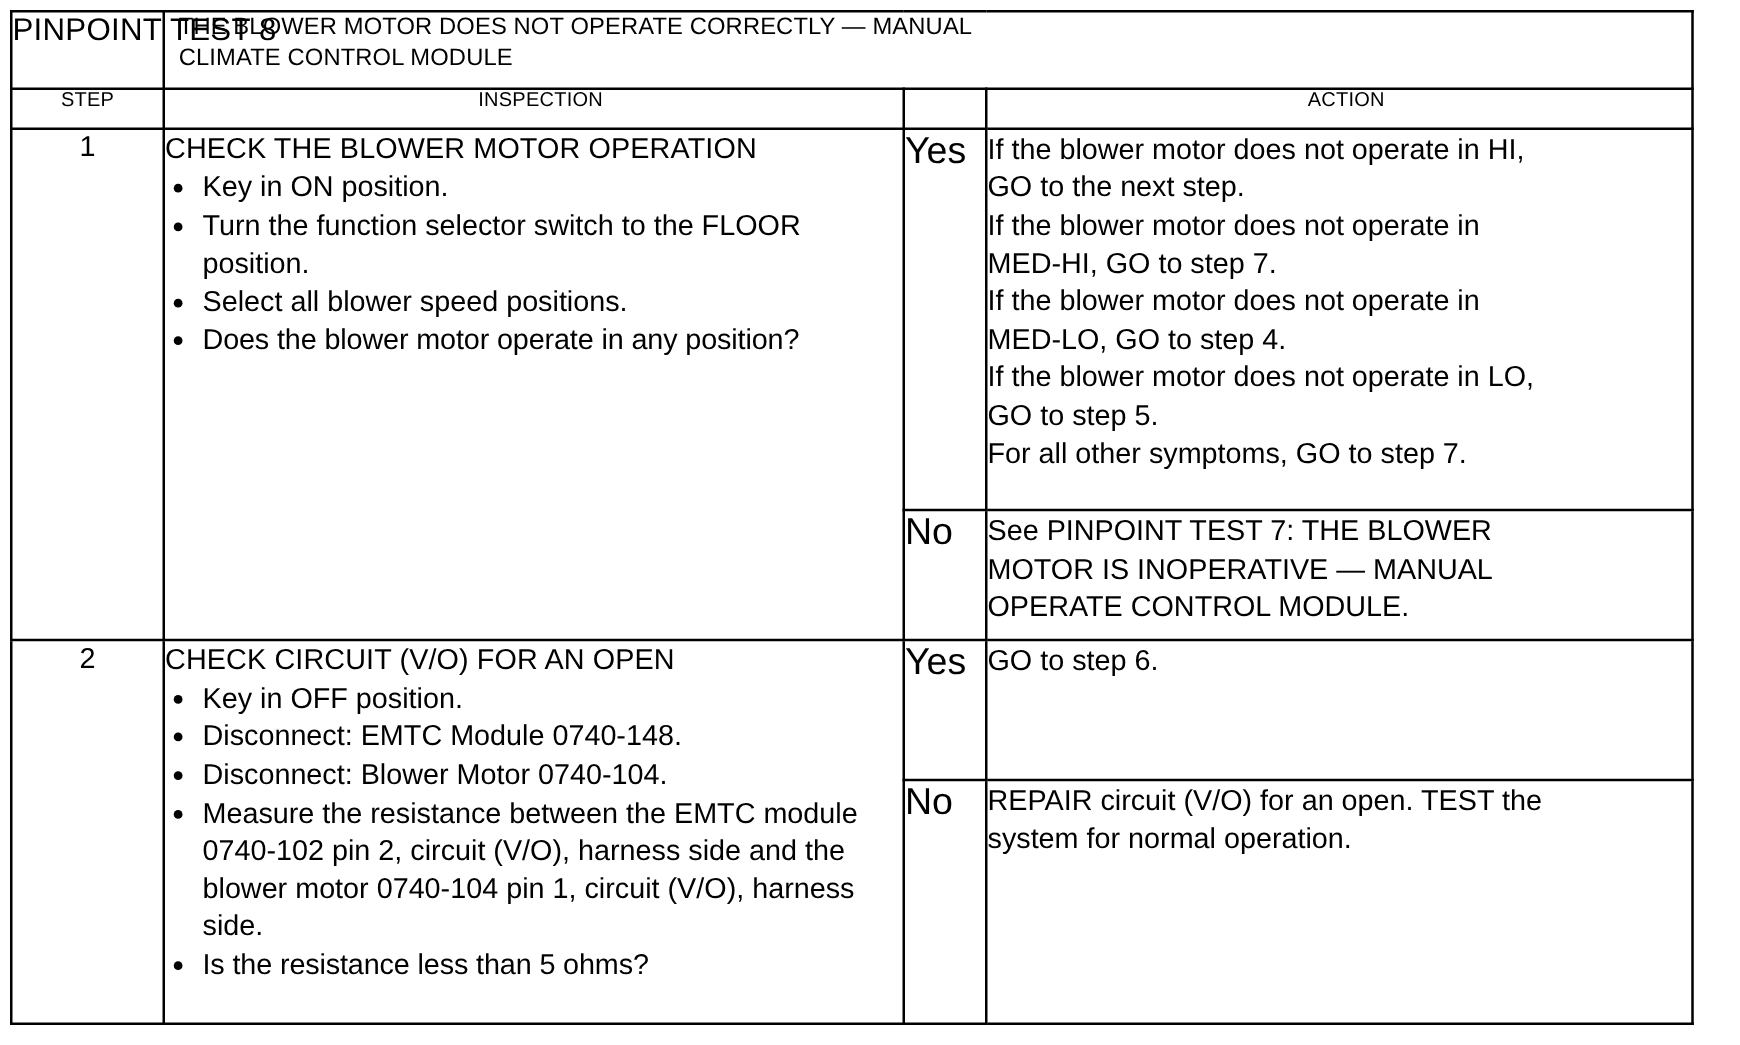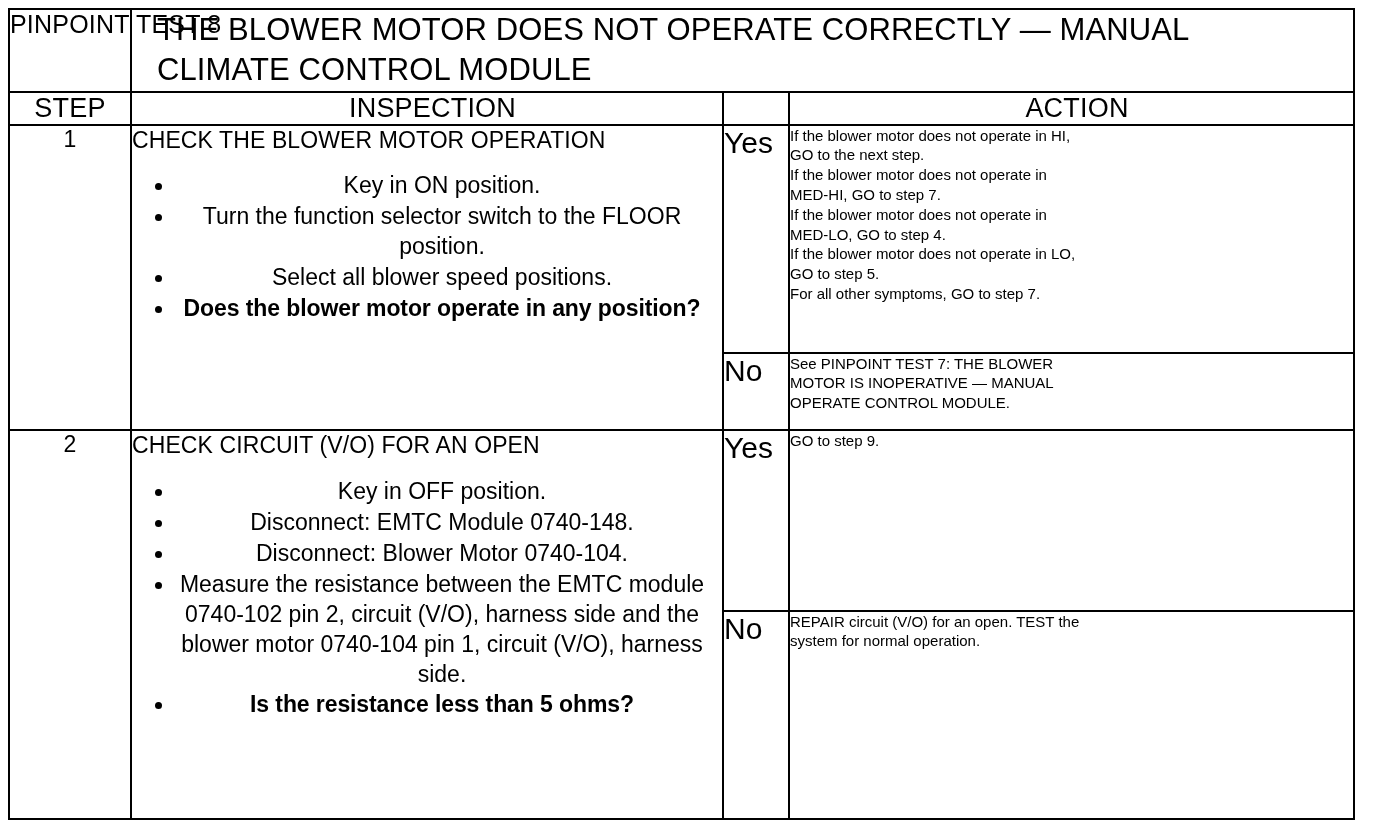--- a/index.html
+++ b/index.html
@@ -51,30 +51,30 @@
     padding: 7px 0 8px 0;
     height: 60px;
   }
   .hdr-test-id {
     font-size: 25px;
     text-align: center;
     letter-spacing: 0.2px;
     white-space: nowrap;
   }
   .hdr-title {
-    font-size: 31px;
+    font-size: 19px;
     line-height: 1.30;
-    padding-left: 25px;
+    padding-left: 11px;
     padding-right: 8px;
     letter-spacing: 0.1px;
   }
 
   
   .colhdr {
-    font-size: 27px;
+    font-size: 16px;
     padding: 4px 0 6px 0;
     height: 30px;
     letter-spacing: 0.2px;
   }
   .colhdr.center { text-align: center; }
   .colhdr.left   { padding-left: 11px; text-align: center; }
 
   
   .step-num {
     font-size: 23px;
@@ -87,48 +87,47 @@
     line-height: 1.30;
     border-radius: 19px;
   }
   .inspect-title {
     letter-spacing: 0.1px;
     margin-bottom: 1px;
     white-space: nowrap;
   }
   .bullets {
     list-style: none;
-    margin: 16px;
+    margin: 0;
     padding: 0;
-    text-align: center;
   }
   .bullets li {
     position: relative;
     padding-left: 30px;
     margin: 0 0 1px 0;
   }
   .bullets li::before {
     content: "";
     position: absolute;
     left: 7px;
     top: 12px;
     width: 7px;
     height: 7px;
     border-radius: 50%;
     background: #000000;
   }
-  .bullets li.bold { font-weight: bold; letter-spacing: -0.1px; }
+  .bullets li.bold { font-weight: normal; letter-spacing: -0.1px; }
 
   .yesno-cell {
     font-size: 30px;
     text-align: left;
     padding: 8px 0 0 9px;
   }
   .action-cell {
-    font-size: 15px;
+    font-size: 23px;
     line-height: 1.32;
     padding: 8px 8px 10px 12px;
   }
   .action-cell .line { white-space: nowrap; }
 </style>
 </head>
 <body>
 
 <div class="page">
 
@@ -199,21 +198,21 @@
           <ul class="bullets">
             <li>Key in OFF position.</li>
             <li>Disconnect: EMTC Module 0740-148.</li>
             <li>Disconnect: Blower Motor 0740-104.</li>
             <li>Measure the resistance between the EMTC module 0740-102 pin 2, circuit (V/O), harness side and the blower motor 0740-104 pin 1, circuit (V/O), harness side.</li>
             <li class="bold">Is the resistance less than 5 ohms?</li>
           </ul>
         </td>
         <td class="yesno-cell">Yes</td>
         <td class="action-cell">
-          <div class="line">GO to step 9.</div>
+          <div class="line">GO to step 6.</div>
         </td>
       </tr>
 
       <tr>
         <td class="yesno-cell">No</td>
         <td class="action-cell">
           <div class="line">REPAIR circuit (V/O) for an open. TEST the</div>
           <div class="line">system for normal operation.</div>
         </td>
       </tr>

